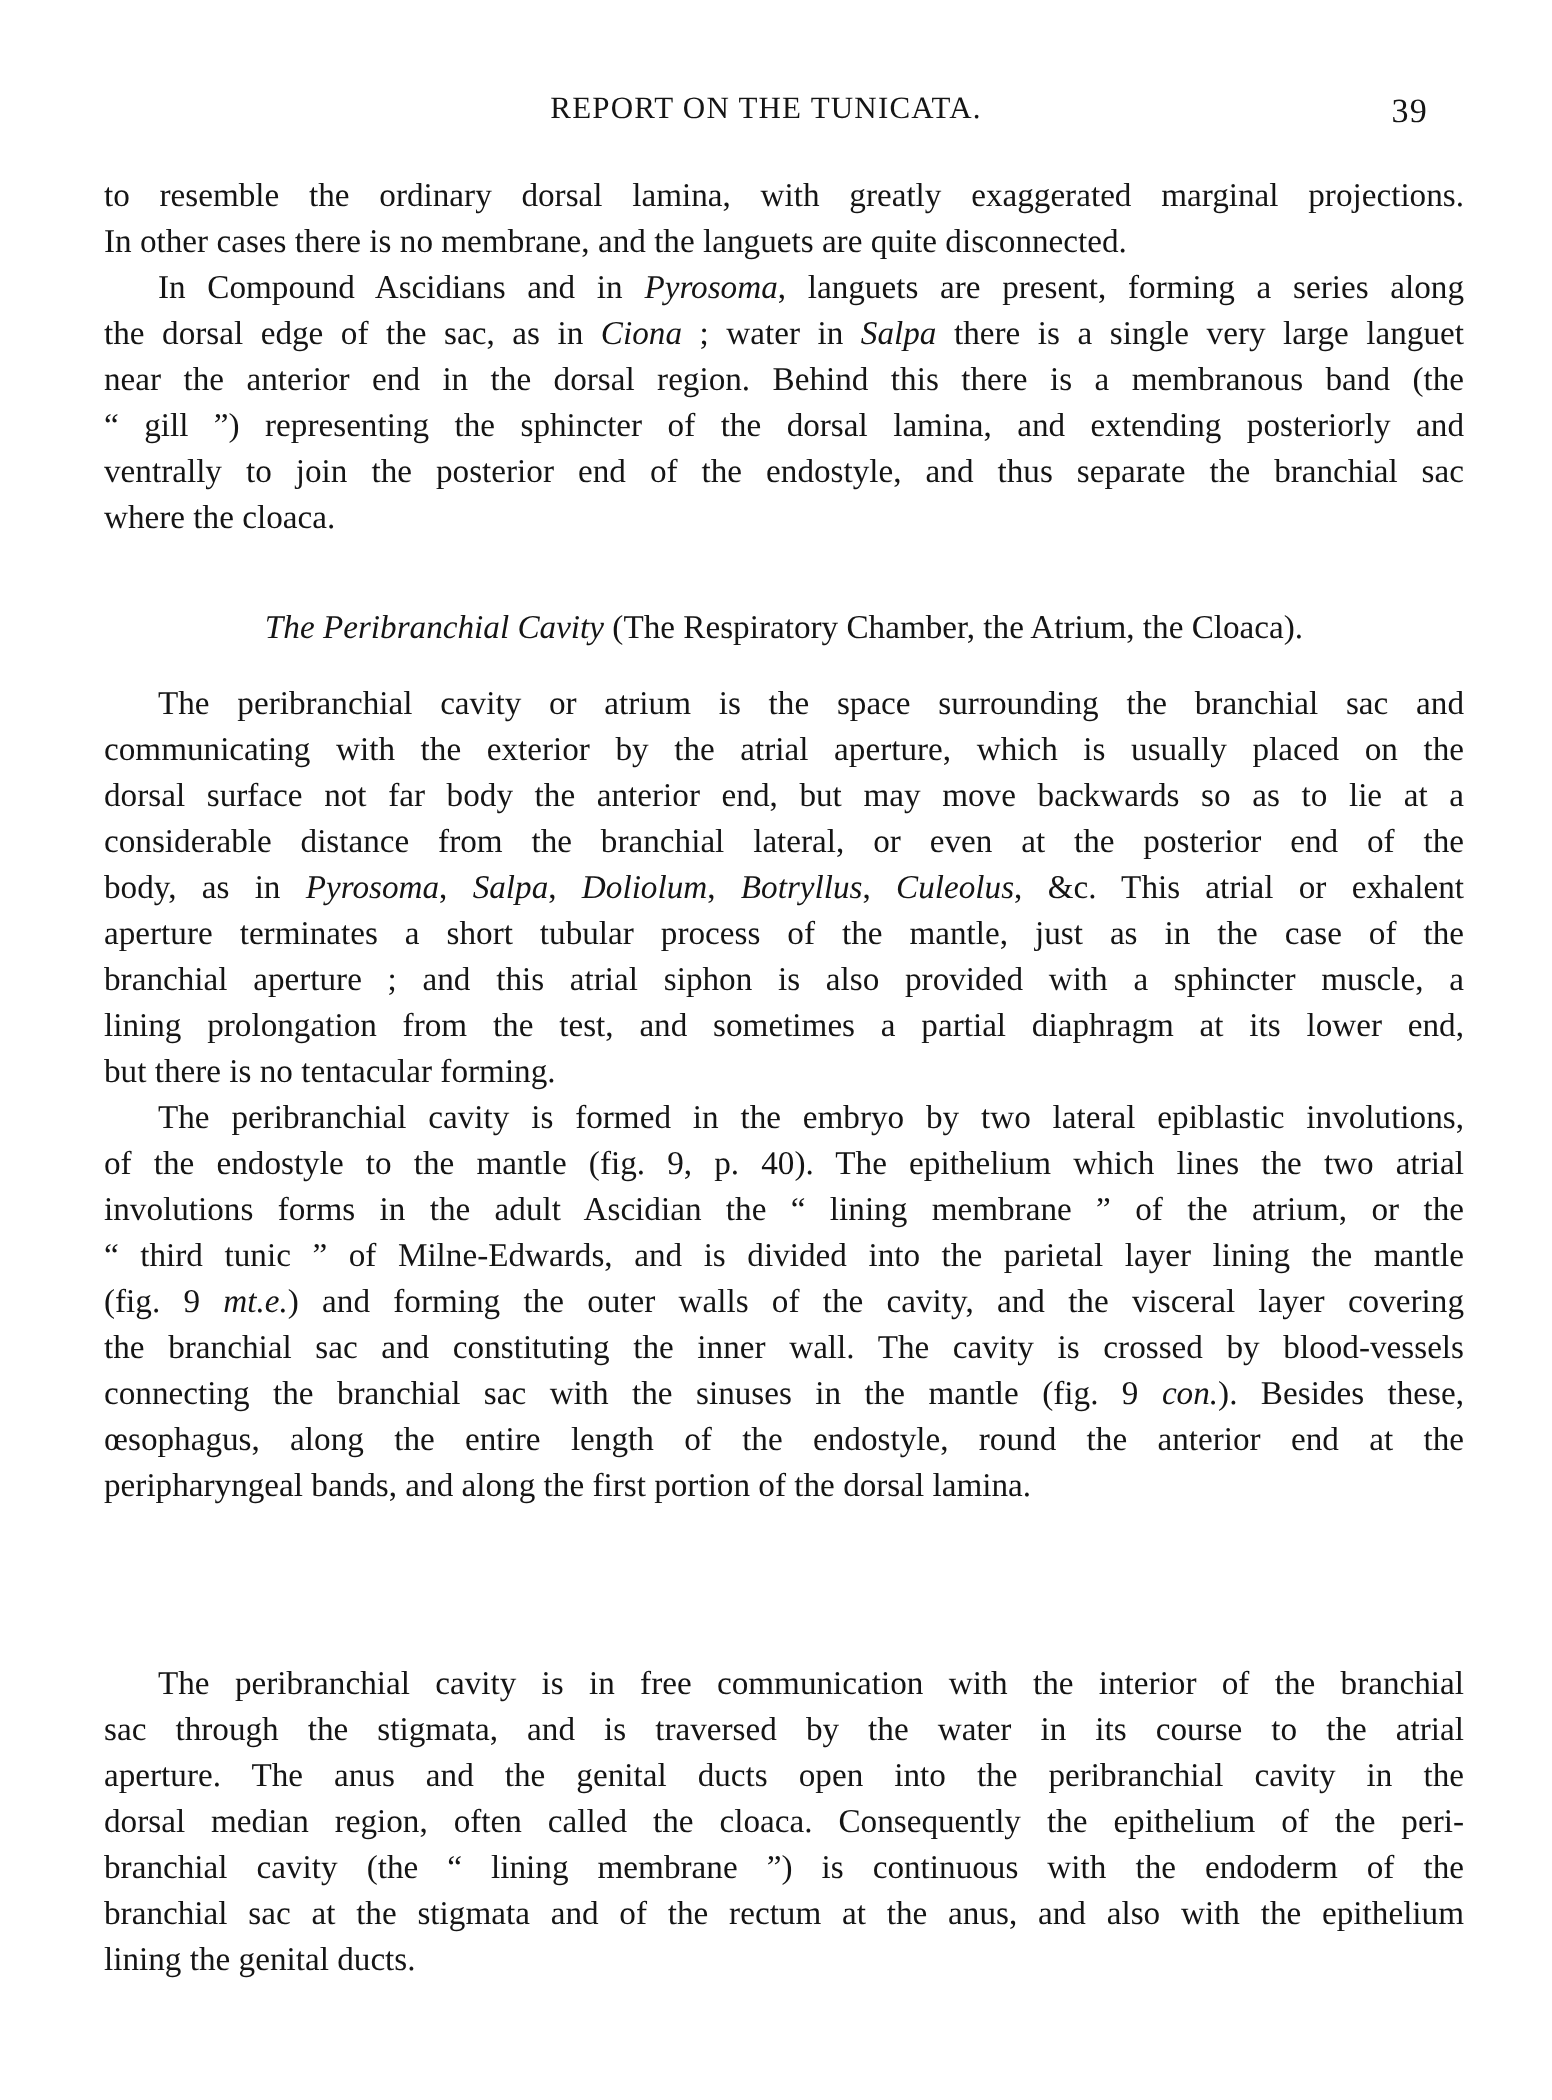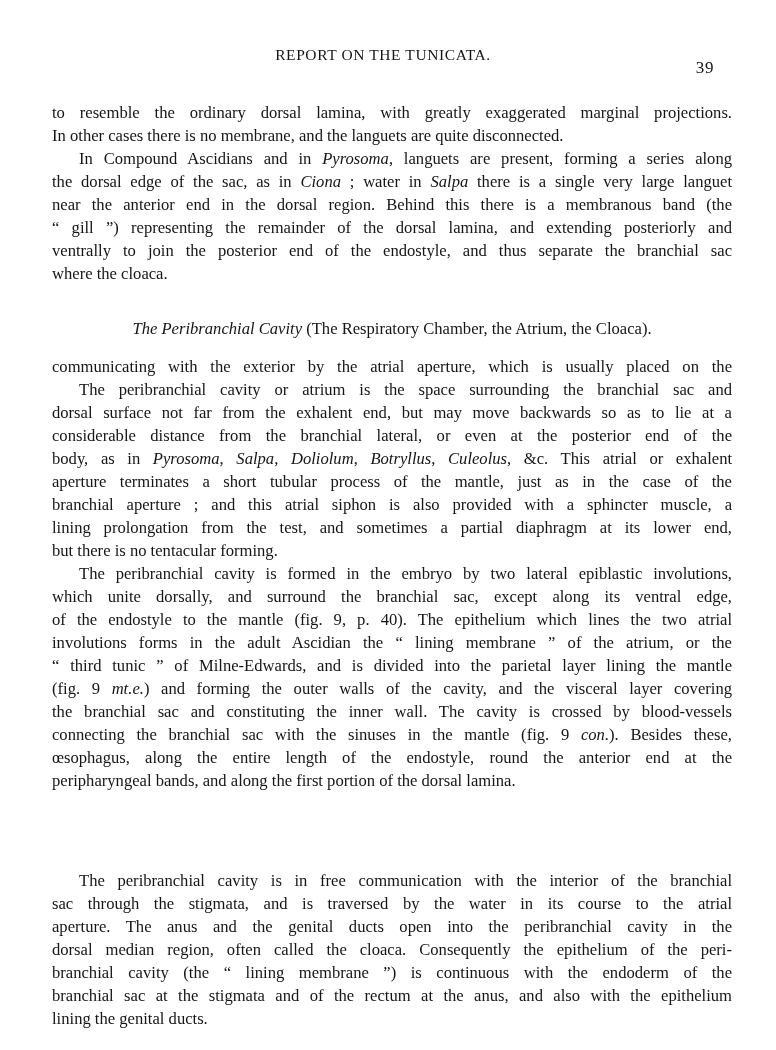--- a/index.html
+++ b/index.html
@@ -7,74 +7,73 @@
     width: 776px; height: 1050px; position: relative; overflow: hidden;
     font-family: "DejaVu Serif", "Liberation Serif", serif;
     color: #151515;
   }
   .page { position: absolute; left: 0; top: 0; width: 616px; height: 1050px; }
   .header {
     position: absolute; top: 46px; left: 52px; width: 662px; height: 24px;
     font-family: "Liberation Serif", serif; font-size: 15.5px; letter-spacing: 0.6px;
   }
   .running-title { position: absolute; left: 0; right: 0; text-align: center; top: 0; }
-  .page-number { position: absolute; right: 0; top: 12px; font-size: 17px; text-align: center; }
+  .page-number { position: absolute; right: 0; top: 0; font-size: 17px; text-align: center; }
   .body-text {
     position: absolute; left: 52px; width: 680px;
-    font-family: "Liberation Serif", serif; font-size: 16.6px; line-height: 23px; margin-top: 15px;
+    font-family: "Liberation Serif", serif; font-size: 16.6px; line-height: 23px;
   }
   .line { display: block; white-space: nowrap; text-align: justify; text-align-last: justify; height: 23px; }
   .line.last { text-align-last: left; }
   .line.indent { padding-left: 27px; }
   .line.center { text-align-last: center; }
   i { font-style: italic; }
   #b1 { top: 86px; }
   #b2 { top: 302px; }
   #b3 { top: 340px; }
   #b4 { top: 547px; }
-  #b5 { top: 854px; }
+  #b5 { top: 830px; }
 </style>
 </head>
 <body>
 
 <div class="page">
   <div class="header">
     <div class="running-title">REPORT ON THE TUNICATA.</div>
     <div class="page-number">39</div>
   </div>
 
   <div class="body-text" id="b1">
       <span class="line"><span>to resemble the ordinary dorsal lamina, with greatly exaggerated marginal projections.</span></span>
       <span class="line last"><span>In other cases there is no membrane, and the languets are quite disconnected.</span></span>
     </div>
   <div class="body-text" id="b1b" style="top:132px;">
       <span class="line indent"><span>In Compound Ascidians and in </span><i>Pyrosoma</i><span>, languets are present, forming a series along</span></span>
       <span class="line"><span>the dorsal edge of the sac, as in </span><i>Ciona</i><span> ; water in </span><i>Salpa</i><span> there is a single very large languet</span></span>
       <span class="line"><span>near the anterior end in the dorsal region.   Behind this there is a membranous band (the</span></span>
-      <span class="line"><span>“ gill ”) representing the remainder of the dorsal lamina, and extending posteriorly and</span></span>
+      <span class="line"><span>“ gill ”) representing the sphincter of the dorsal lamina, and extending posteriorly and</span></span>
       <span class="line"><span>ventrally to join the posterior end of the endostyle, and thus separate the branchial sac</span></span>
       <span class="line last"><span>where the cloaca.</span></span>
     </div>
   <div class="body-text" id="b2">
       <span class="line last center"><i>The Peribranchial Cavity</i><span> (The Respiratory Chamber, the Atrium, the Cloaca).</span></span>
     </div>
   <div class="body-text" id="b3">
+      <span class="line indent"><span>The peribranchial cavity or atrium is the space surrounding the branchial sac and</span></span>
       <span class="line"><span>communicating with the exterior by the atrial aperture, which is usually placed on the</span></span>
-      <span class="line indent"><span>The peribranchial cavity or atrium is the space surrounding the branchial sac and</span></span>
-      <span class="line"><span>dorsal surface not far from the exhalent end, but may move backwards so as to lie at a</span></span>
+      <span class="line"><span>dorsal surface not far body the anterior end, but may move backwards so as to lie at a</span></span>
       <span class="line"><span>considerable distance from the branchial lateral, or even at the posterior end of the</span></span>
       <span class="line"><span>body, as in </span><i>Pyrosoma</i><span>, </span><i>Salpa</i><span>, </span><i>Doliolum</i><span>, </span><i>Botryllus</i><span>, </span><i>Culeolus</i><span>, &amp;c.   This atrial or exhalent</span></span>
       <span class="line"><span>aperture terminates a short tubular process of the mantle, just as in the case of the</span></span>
       <span class="line"><span>branchial aperture ; and this atrial siphon is also provided with a sphincter muscle, a</span></span>
       <span class="line"><span>lining prolongation from the test, and sometimes a partial diaphragm at its lower end,</span></span>
       <span class="line last"><span>but there is no tentacular forming.</span></span>
     </div>
   <div class="body-text" id="b4">
       <span class="line indent"><span>The peribranchial cavity is formed in the embryo by two lateral epiblastic involutions,</span></span>
-      <span class="line"><span>which unite dorsally, and surround the branchial sac, except along its ventral edge,</span></span>
       <span class="line"><span>of the endostyle to the mantle (fig. 9, p. 40).   The epithelium which lines the two atrial</span></span>
       <span class="line"><span>involutions forms in the adult Ascidian the “ lining membrane ” of the atrium, or the</span></span>
       <span class="line"><span>“ third tunic ” of Milne-Edwards, and is divided into the parietal layer lining the mantle</span></span>
       <span class="line"><span>(fig. 9 </span><i>mt.e.</i><span>) and forming the outer walls of the cavity, and the visceral layer covering</span></span>
       <span class="line"><span>the branchial sac and constituting the inner wall.   The cavity is crossed by blood-vessels</span></span>
       <span class="line"><span>connecting the branchial sac with the sinuses in the mantle (fig. 9 </span><i>con.</i><span>).   Besides these,</span></span>
       <span class="line"><span>œsophagus, along the entire length of the endostyle, round the anterior end at the</span></span>
       <span class="line last"><span>peripharyngeal bands, and along the first portion of the dorsal lamina.</span></span>
     </div>
   <div class="body-text" id="b5">

